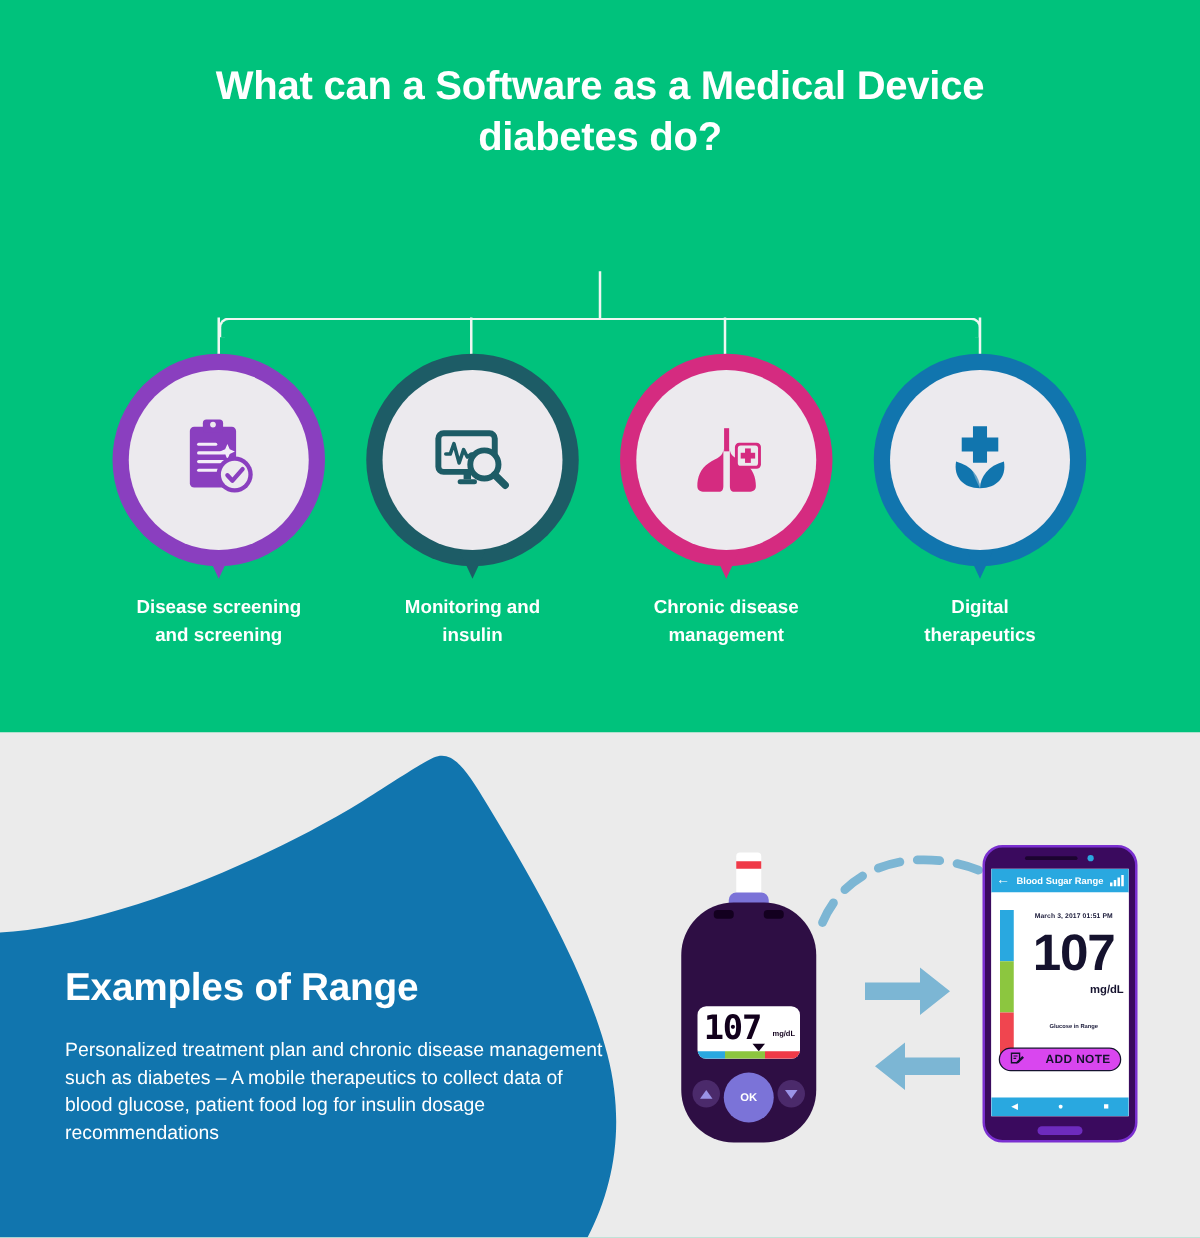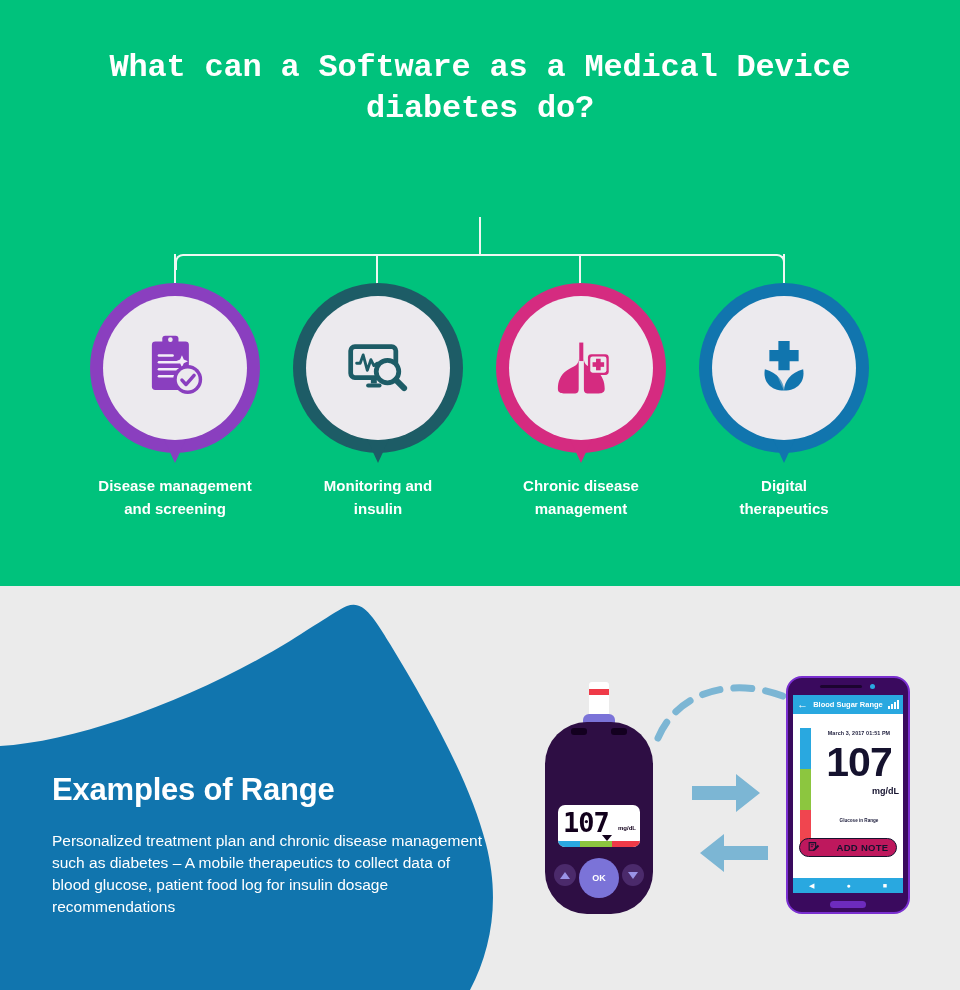--- a/index.html
+++ b/index.html
@@ -15,21 +15,20 @@
   .green-panel {
     position: absolute; left: 0; top: 0;
     width: 960px; height: 586px;
     background: #00c27c;
   }
   .headline {
     position: absolute; left: 0; top: 48px; width: 960px;
     text-align: center; color: #ffffff;
     font-size: 32px; font-weight: bold; line-height: 1.28;
     letter-spacing: -0.2px;
-    font-family: Liberation Mono, monospace;
   }
   .headline .l2 { display: block; }
 
   
   .pill {
     position: absolute; left: 387px; top: 183px;
     width: 186px; height: 34px;
     background: #f2f0f2; border-radius: 17px;
     display: flex; align-items: center; justify-content: center;
     color: #2d1040; font-size: 15px; font-weight: bold;
@@ -223,21 +222,21 @@
   .reading-unit {
     position: absolute; left: 22px; top: 72px; width: 84px; text-align: right;
     font-size: 9px; font-weight: bold; color: #15122e;
   }
   .reading-status {
     position: absolute; left: 24px; top: 104px; width: 84px; text-align: center;
     font-size: 4.6px; font-weight: bold; color: #1b1b3a;
   }
   .add-note {
     position: absolute; left: 6px; top: 124px; width: 98px; height: 19px;
-    border: 1.5px solid #15122e; border-radius: 10px; background: #be185d;
+    border: 1.5px solid #15122e; border-radius: 10px; background: #d946ef;
     display: flex; align-items: center; justify-content: center; gap: 16px;
   }
   .add-note .lbl { font-size: 9.5px; font-weight: bold; color: #15122e; letter-spacing: 0.3px;}
   .nav-bar {
     position: absolute; left: 0; bottom: 0; width: 110px; height: 15px;
     background: #29a8e0; display: flex; align-items: center;
     justify-content: space-around;
   }
   .nav-bar .g { color: #ffffff; font-size: 7px; line-height: 1; }
 </style>
@@ -274,21 +273,21 @@
             <rect x="17" y="32" width="20" height="2.2" rx="1.1" fill="#f3eef8"></rect>
             <rect x="17" y="38" width="16" height="2.2" rx="1.1" fill="#f3eef8"></rect>
             <path d="M38 21 l1.6 3.6 3.6 1.6 -3.6 1.6 -1.6 3.6 -1.6 -3.6 -3.6 -1.6 3.6 -1.6z" fill="#f3eef8"></path>
             <circle cx="43" cy="42" r="12.5" fill="#8a3fbf"></circle>
             <circle cx="43" cy="42" r="9.5" fill="#eceaee"></circle>
             <path d="M38 42.5 l3.5 3.8 7 -8" fill="none" stroke="#8a3fbf" stroke-width="3" stroke-linecap="round" stroke-linejoin="round"></path>
           </svg>
         </div>
       </div>
       <div class="node-label">
-        <span>Disease management</span><br>
+        <span>Disease screening</span><br>
         <span>and screening</span>
       </div>
     </div>
 
     <div class="node n2">
       <div class="pin" style="color:#1d5c66">
         <div class="ring" style="background:#1d5c66"></div>
         <div class="tail"></div>
         <div class="disc">
           <svg width="76" height="76" viewBox="0 0 64 64">

